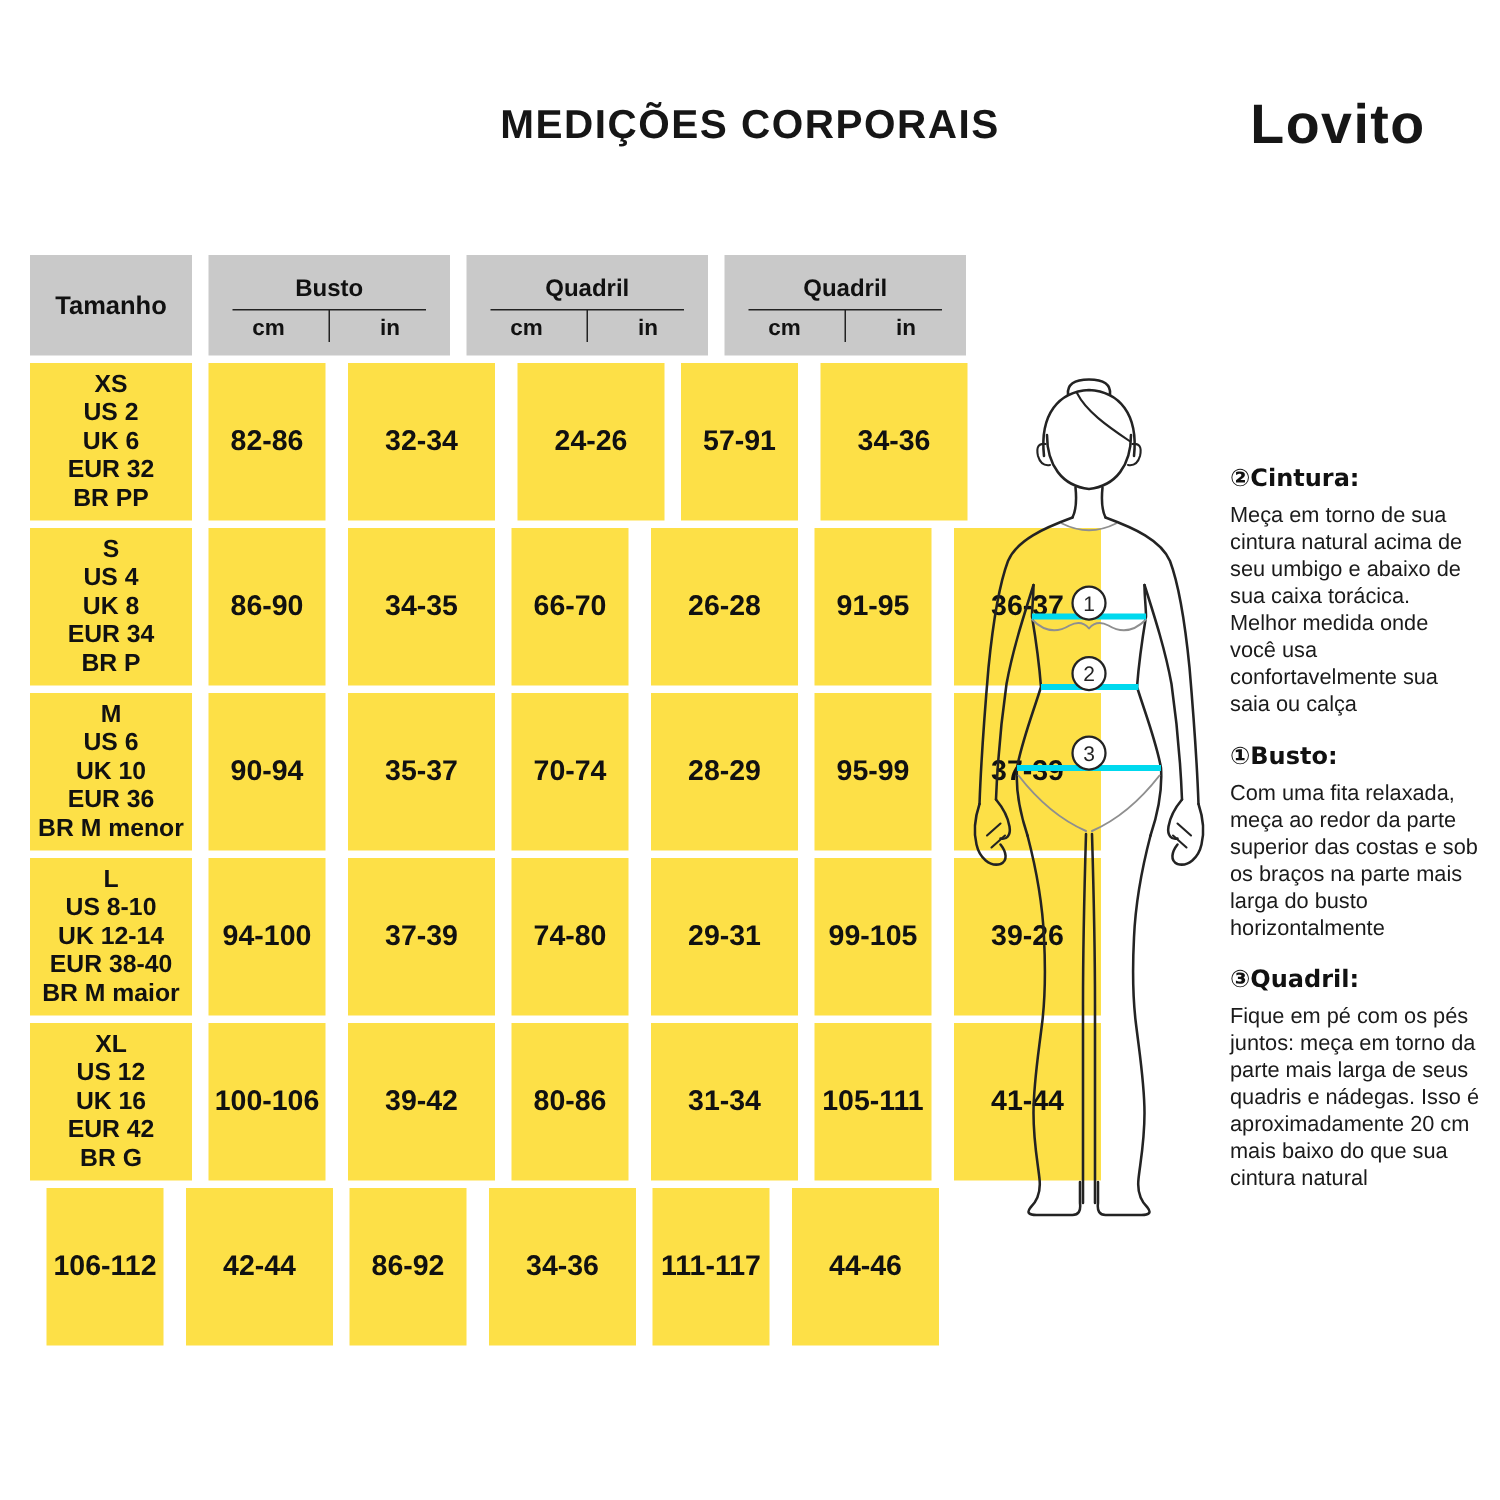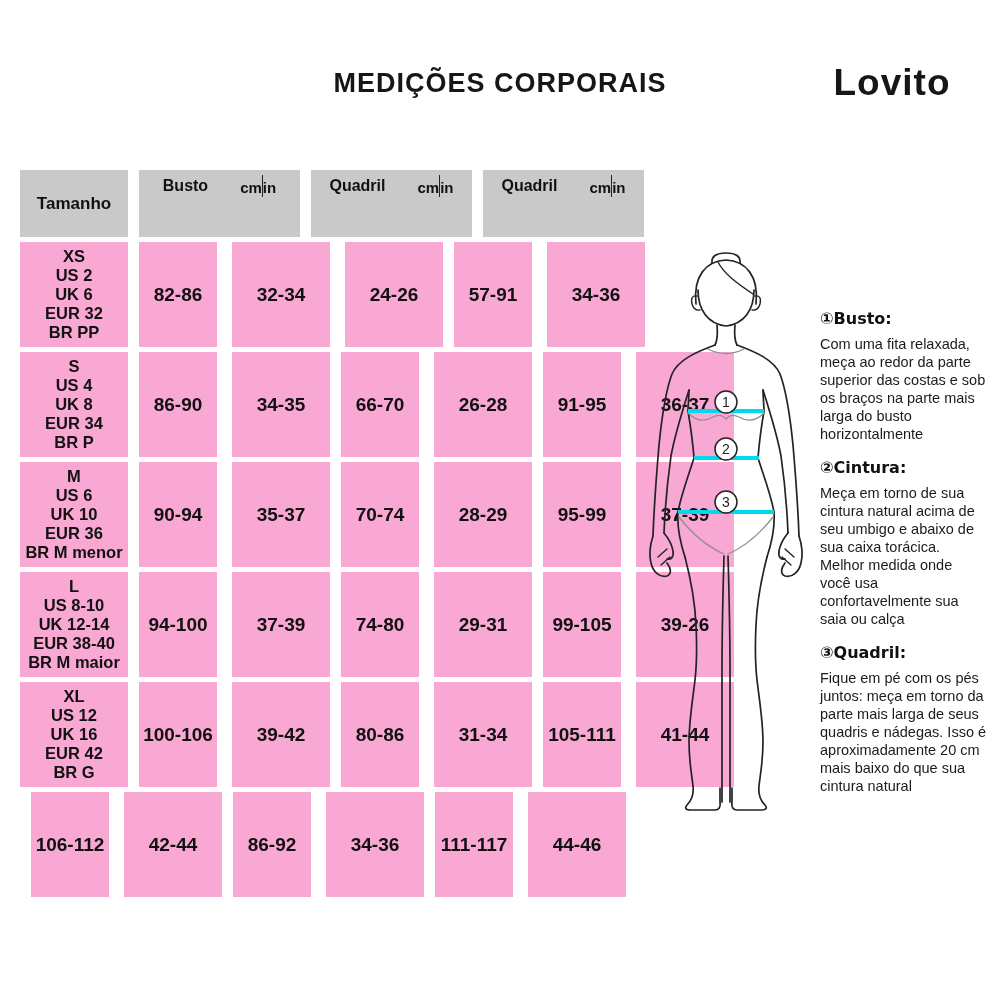--- a/index.html
+++ b/index.html
@@ -16,29 +16,29 @@
   .brand-logo{
     position:absolute;right:18px;top:62px;width:180px;text-align:center;
     font-size:37px;font-weight:800;letter-spacing:1px;color:#161616;
   }
   
   .size-table{position:absolute;left:20px;top:170px;}
   .trow{display:flex;margin-bottom:5px;}
   .hcell{background:#c9c9c9;height:67px;box-sizing:border-box;}
   .h-size{width:108px;display:flex;align-items:center;justify-content:center;
     font-size:17px;font-weight:700;}
-  .h-group{width:161px;margin-left:11px;display:flex;flex-direction:row;
+  .h-group{width:161px;margin-left:11px;display:flex;flex-direction:column;
     align-items:stretch;justify-content:center;padding-top:6px;}
   .h-group .glabel{text-align:center;font-size:16px;font-weight:700;line-height:20px;}
   .h-group .gline{height:1px;background:#222;margin:3px 16px 0 16px;}
   .h-group .gunits{display:flex;align-items:flex-start;}
   .h-group .gunit{flex:1;text-align:center;font-size:15px;font-weight:700;
     line-height:24px;}
   .h-group .gvdiv{width:1px;background:#222;height:22px;margin-top:-1px;}
-  .dcell{background:#f9a8d4;height:105px;display:flex;align-items:center;
+  .dcell{background:#fde047;height:105px;display:flex;align-items:center;
     justify-content:center;box-sizing:border-box;}
   .c-size{width:108px;font-size:16.5px;font-weight:700;line-height:19px;
     text-align:center;white-space:pre-line;}
   .c-cm{width:78px;margin-left:11px;font-size:19px;font-weight:700;}
   .c-in{width:98px;margin-left:15px;font-size:19px;font-weight:700;}
   
   .figure-wrap{position:absolute;left:638px;top:250px;width:174px;height:570px;}
   
   .guide{position:absolute;left:820px;top:308px;width:180px;}
   .guide-section{margin-bottom:14px;}
@@ -227,40 +227,40 @@
       <circle cx="88" cy="199" r="11" fill="#ffffff" stroke="#232323" stroke-width="1.5"></circle>
       <text x="88" y="204" text-anchor="middle" font-size="14" fill="#232323">2</text>
       <circle cx="88" cy="252" r="11" fill="#ffffff" stroke="#232323" stroke-width="1.5"></circle>
       <text x="88" y="257" text-anchor="middle" font-size="14" fill="#232323">3</text>
     </g>
   </svg>
 </div>
 
 <div class="guide">
   <div class="guide-section">
-    <div class="guide-heading">①Busto:</div>
-    <div class="guide-body">Com uma fita relaxada,
-meça ao redor da parte
-superior das costas e sob
-os braços na parte mais
-larga do busto
-horizontalmente</div>
-  </div>
-  <div class="guide-section">
     <div class="guide-heading">②Cintura:</div>
     <div class="guide-body">Meça em torno de sua
 cintura natural acima de
 seu umbigo e abaixo de
 sua caixa torácica.
 Melhor medida onde
 você usa
 confortavelmente sua
 saia ou calça</div>
   </div>
   <div class="guide-section">
+    <div class="guide-heading">①Busto:</div>
+    <div class="guide-body">Com uma fita relaxada,
+meça ao redor da parte
+superior das costas e sob
+os braços na parte mais
+larga do busto
+horizontalmente</div>
+  </div>
+  <div class="guide-section">
     <div class="guide-heading">③Quadril:</div>
     <div class="guide-body">Fique em pé com os pés
 juntos: meça em torno da
 parte mais larga de seus
 quadris e nádegas. Isso é
 aproximadamente 20 cm
 mais baixo do que sua
 cintura natural</div>
   </div>
 </div>

